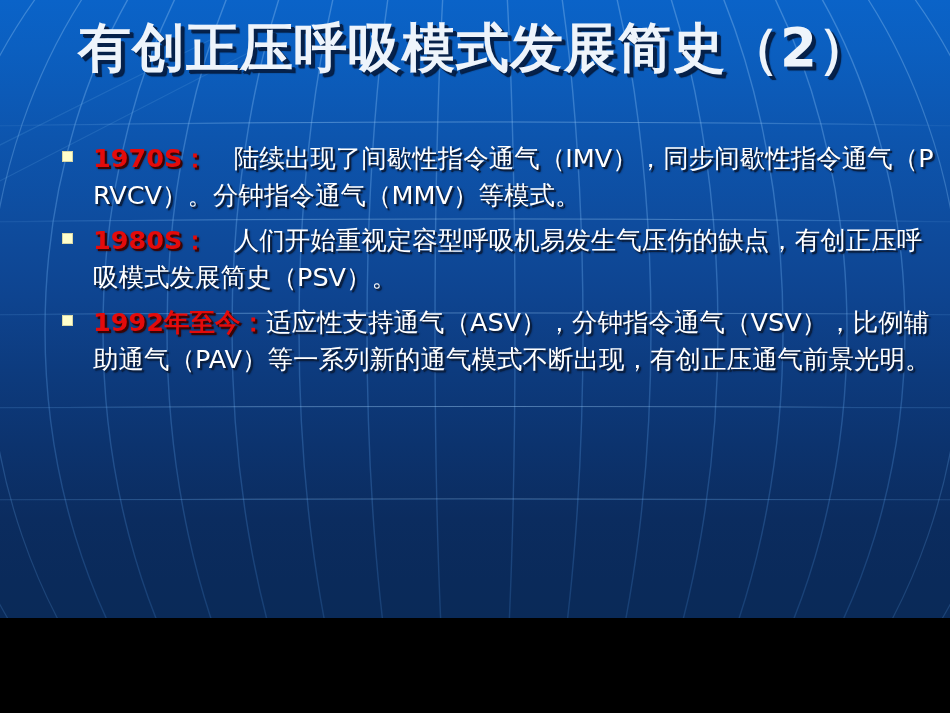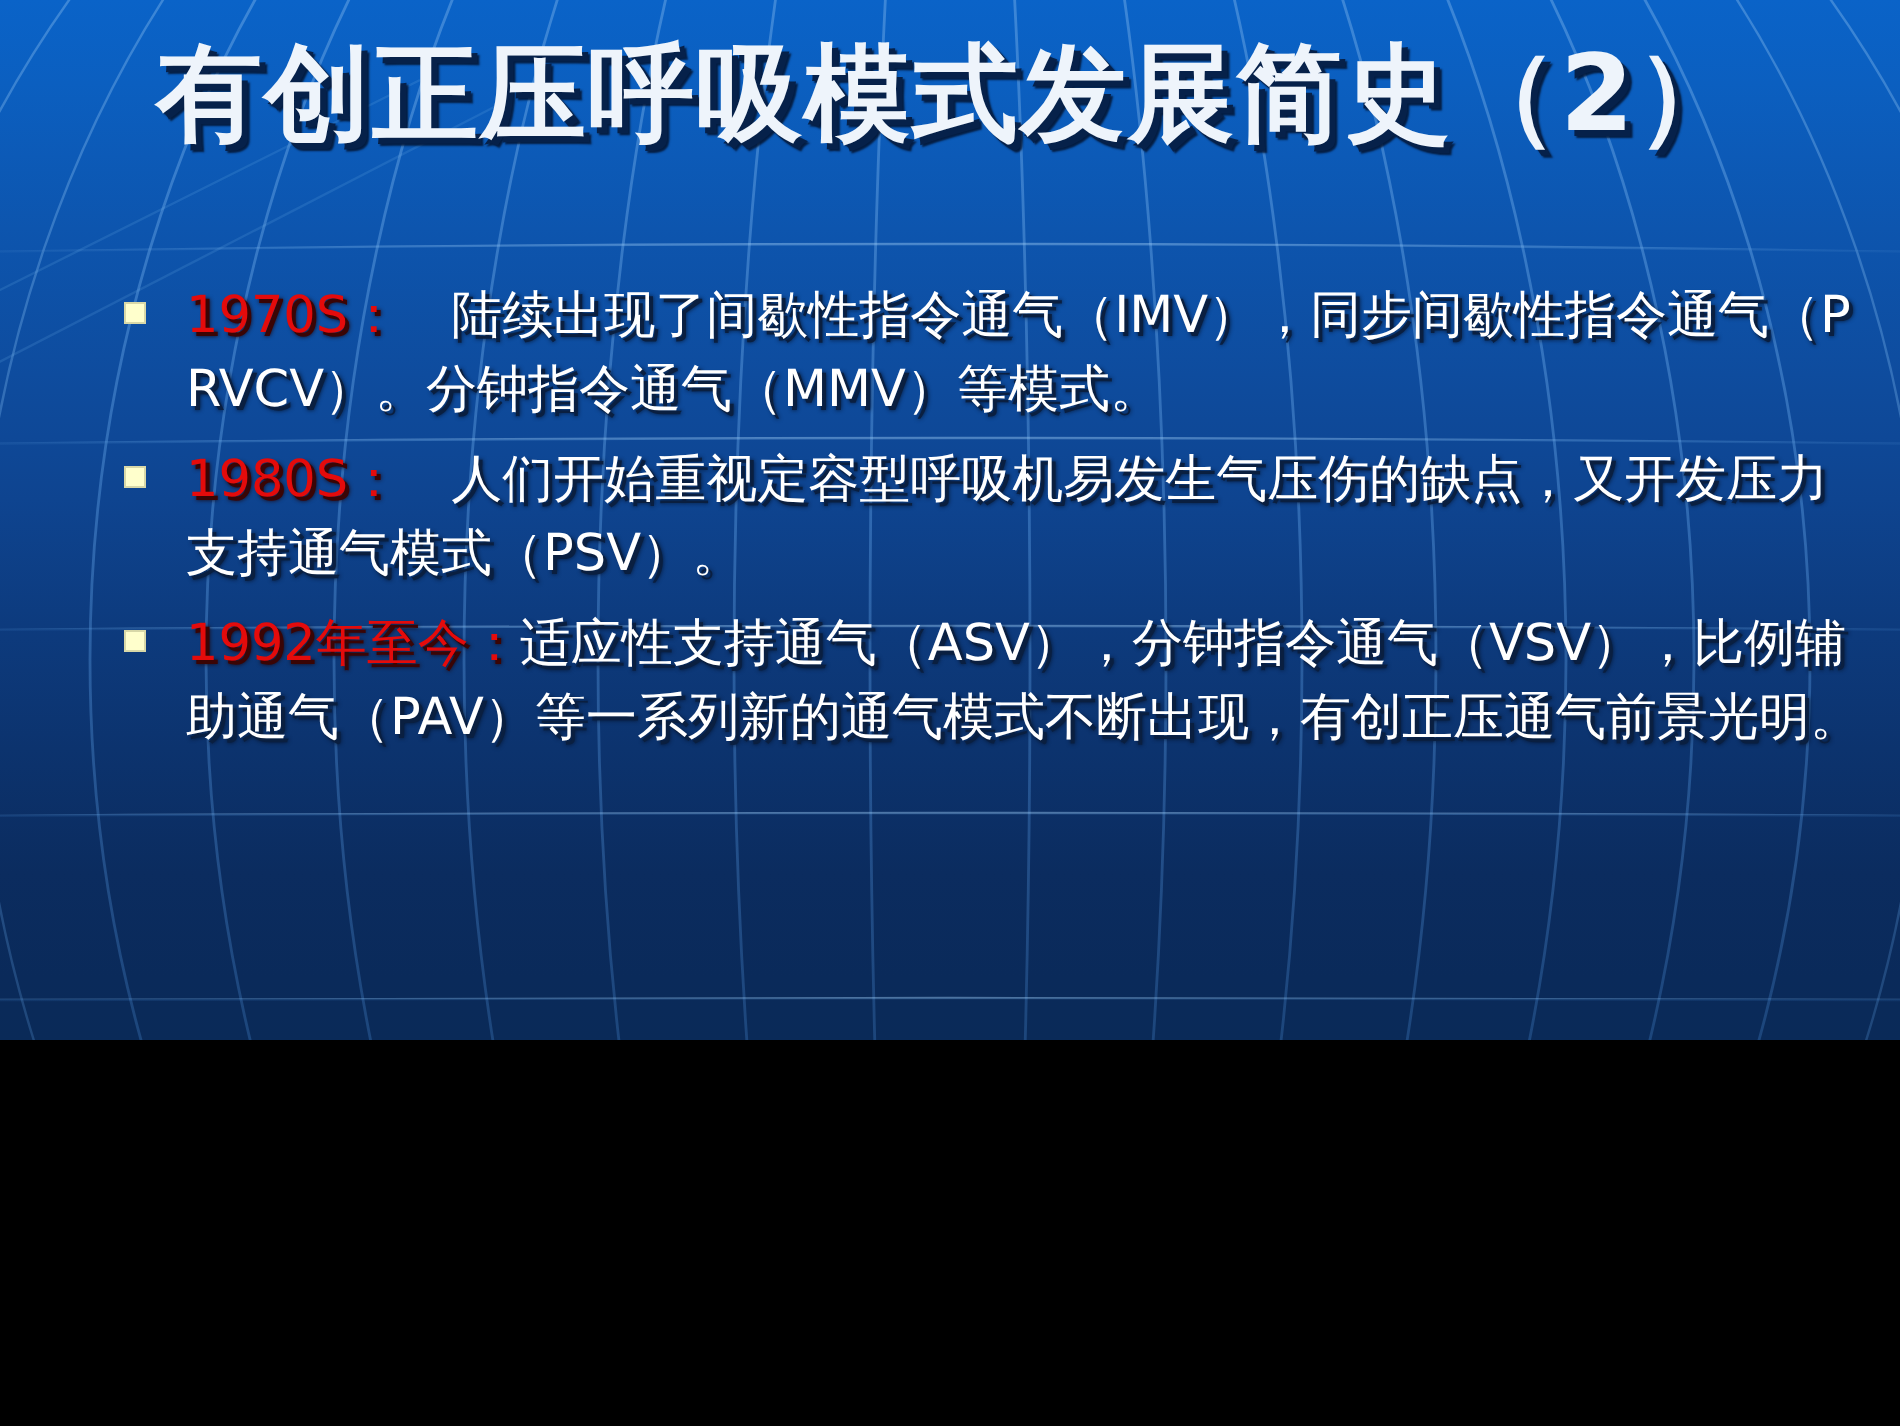--- a/index.html
+++ b/index.html
@@ -4,21 +4,21 @@
 <title>Slide</title>
 <style>
   html, body {
     margin: 0;
     padding: 0;
     background: #000;
   }
   #slide {
     position: relative;
     width: 950px;
-    height: 520px;
+    height: 618px;
     overflow: hidden;
     font-family: "DejaVu Sans", "Liberation Sans", sans-serif;
     
     background: linear-gradient(to bottom,
         #0a63c8 0%,
         #0b5fc0 8%,
         #0d55ae 22%,
         #0e4c9e 36%,
         #0e4490 48%,
         #0d3b7e 60%,
@@ -88,21 +88,21 @@
     line-height: 37px;
     color: #ffffff;
     text-shadow:
       2px 2px 0 #0a1f40,
       2px 2px 2px rgba(4, 16, 36, 0.9);
     text-indent: 0;
     word-break: break-all;
   }
   .bullet-text .lead {
     color: #e40b0b;
-    font-weight: normal;
+    font-weight: bold;
     text-shadow:
       2px 2px 0 #3a0505,
       2px 2px 2px rgba(30, 2, 2, 0.9);
   }
   .bullet-text .gap {
     display: inline-block;
     width: 26px;
   }
   
   .bullet.hang .bullet-text {
@@ -169,21 +169,21 @@
 
   <div class="body">
 
     <div class="bullet">
       <span class="marker"></span>
       <div class="bullet-text"><span class="lead">1970S：</span><span class="gap"></span><span>陆续出现了间歇性指令通气（IMV），同步间歇性指令通气（PRVCV）。分钟指令通气（MMV）等模式。</span></div>
     </div>
 
     <div class="bullet">
       <span class="marker"></span>
-      <div class="bullet-text"><span class="lead">1980S：</span><span class="gap"></span><span>人们开始重视定容型呼吸机易发生气压伤的缺点，又开发压力支持通气模式（PSV）。</span></div>
+      <div class="bullet-text"><span class="lead">1980S：</span><span class="gap"></span><span>人们开始重视定容型呼吸机易发生气压伤的缺点，有创正压呼吸模式发展简史（PSV）。</span></div>
     </div>
 
 
     <div class="bullet hang">
       <span class="marker"></span>
       <div class="bullet-text"><span class="lead">1992年至今：</span><span>适应性支持通气（ASV），分钟指令通气（VSV），比例辅助通气（PAV）等一系列新的通气模式不断出现，有创正压通气前景光明。</span></div>
     </div>
 
   </div>
 

